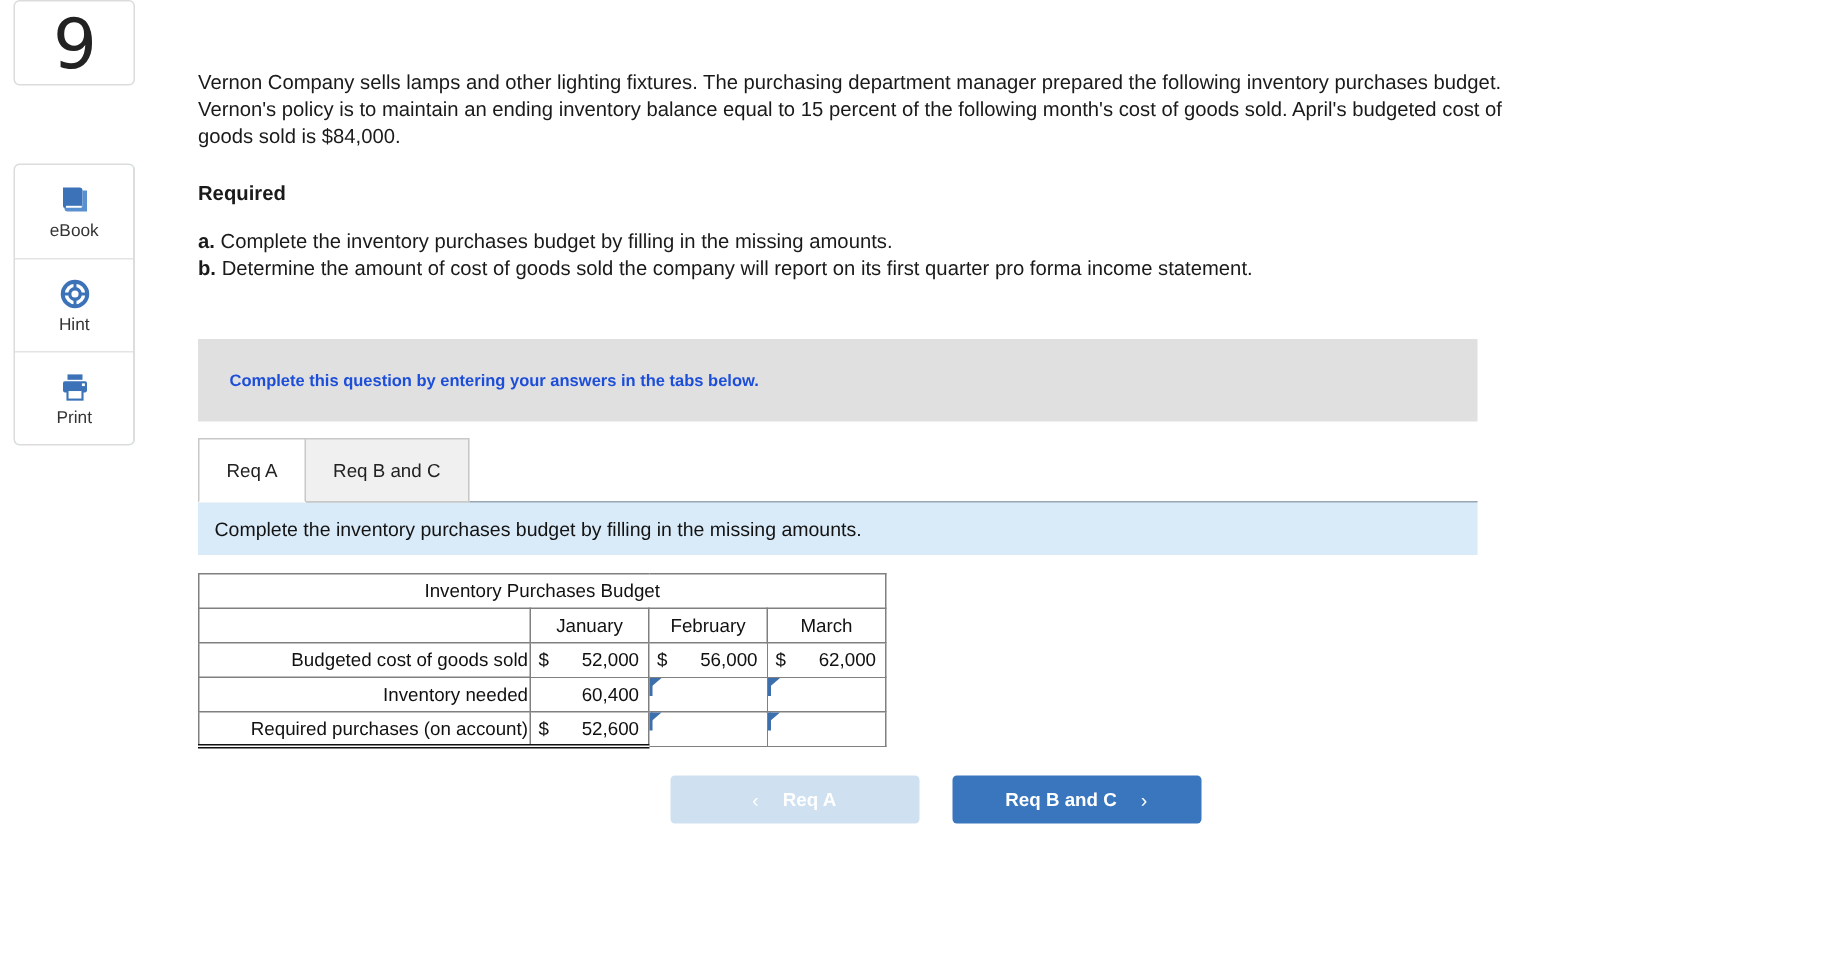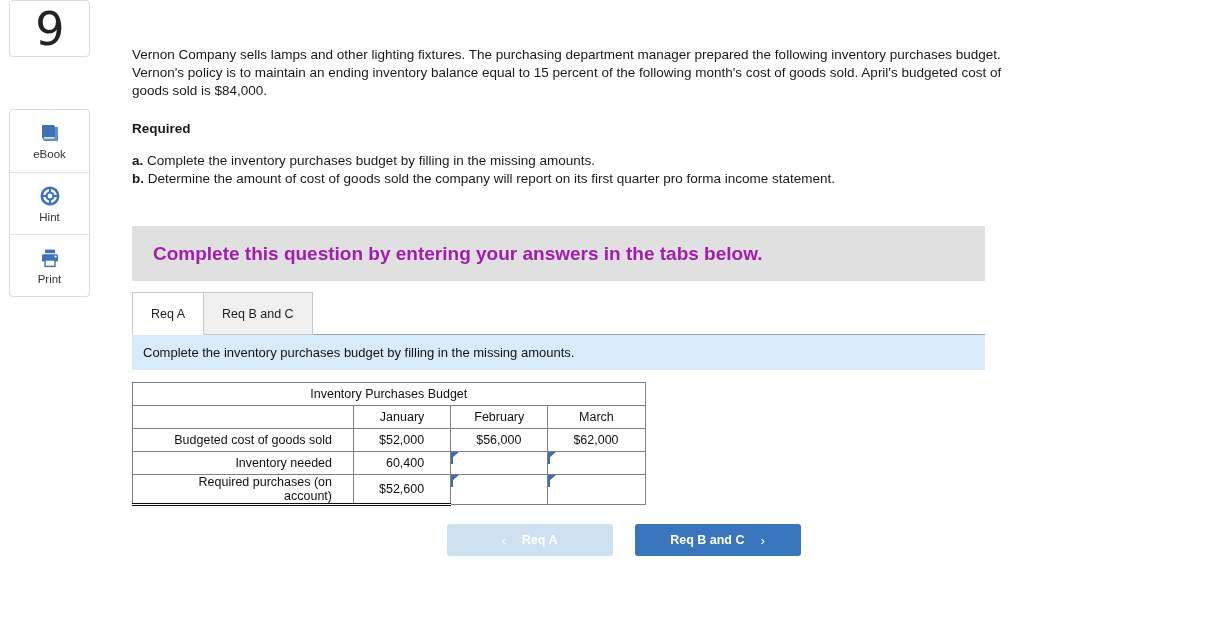--- a/index.html
+++ b/index.html
@@ -73,21 +73,21 @@
   }
   .req-item b { font-weight: bold; }
 
   .grey-bar {
     margin-top: 38px;
     width: 853px; height: 55px;
     background: #e0e0e0;
     display: flex; align-items: center;
     padding-left: 21px;
   }
-  .grey-bar-text { font-size: 19px; font-weight: bold; color: #a21caf; }
+  .grey-bar-text { font-size: 11px; font-weight: bold; color: #1d4ed8; }
 
   
   .tabrow {
     margin-top: 9px;
     display: flex;
     align-items: flex-end;
     height: 45px;
     position: relative;
     width: 853px;
   }
@@ -123,21 +123,21 @@
   .sheet-wrap { margin-top: 12px; }
   table.sheet {
     border-collapse: collapse;
     table-layout: fixed;
     font-size: 12.5px;
     color: #111;
   }
   table.sheet td, table.sheet th {
     border: 1px solid #808080;
     height: 23px;
-    padding: 0 21px;
+    padding: 0 1px;
     font-weight: normal;
     background: #fff;
     margin-top: 20px;
   }
   .col-lbl { width: 221px; }
   .col-mon { width: 79px; }
 
   th.title {
     background: #7fb0e2;
     text-align: center;

